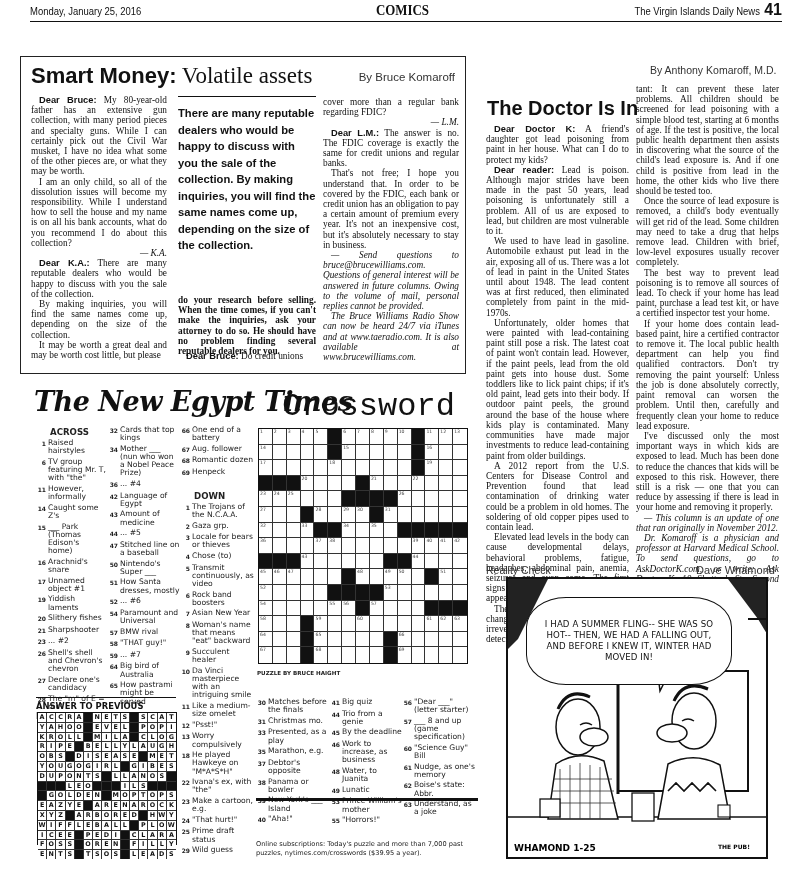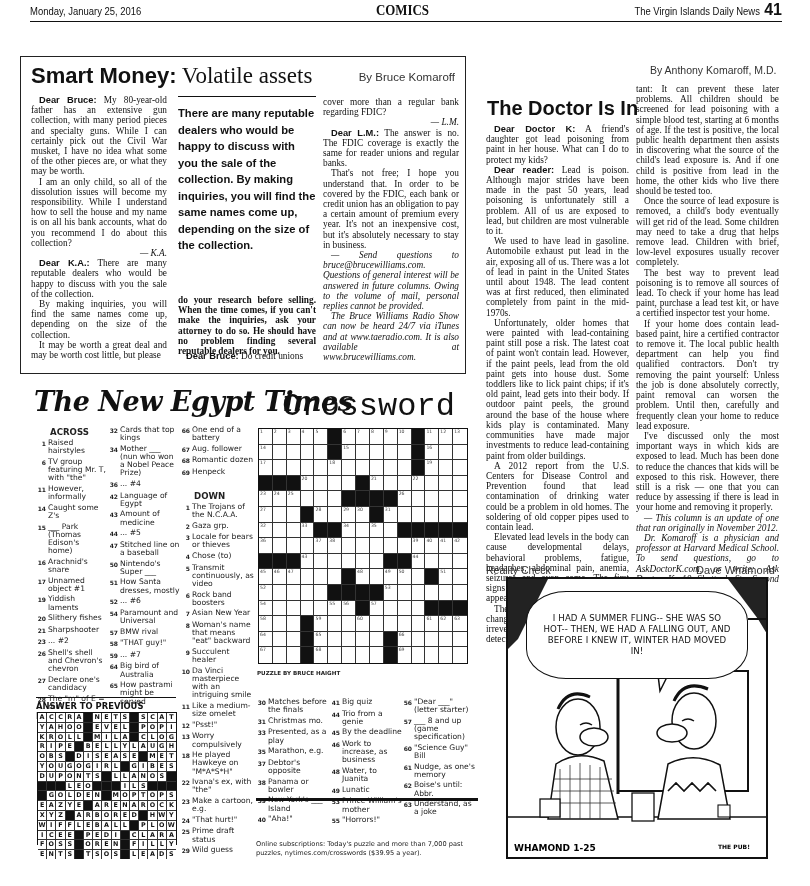--- a/index.html
+++ b/index.html
@@ -33,21 +33,21 @@
   
   #doc .title { position: absolute; left: 487px; top: 57px; font-family: "Liberation Sans", sans-serif; font-weight: bold; font-size: 20px; white-space: nowrap; margin-top: 40px; }
   #doc .byline { position: absolute; left: 650px; top: 64px; font-family: "Liberation Sans", sans-serif; font-size: 10.5px; color: #333; white-space: nowrap; }
   #doc .c1 { left: 486px; top: 84px; width: 143px; margin-top: 40px; }
   #doc .c2 { left: 636px; top: 84px; width: 143px; }
 
   
   #rc-label { left: 486px; top: 564px; font-family: "Liberation Sans", sans-serif; font-size: 10.5px; color: #333; }
   #rc-author { left: 696px; top: 564px; font-family: "Liberation Sans", sans-serif; font-size: 11px; color: #333; }
   #comic { left: 506px; top: 577px; width: 262px; height: 282px; border: 2px solid #111; background: #fff; overflow: hidden; }
-  #comic .bubble { position: absolute; left: 18px; top: 12px; width: 222px; height: 88px; border: 1.6px solid #111; border-radius: 40px / 30px; background: #fff; display: flex; align-items: center; justify-content: center; text-align: center; font-family: "DejaVu Sans", sans-serif; font-size: 8.6px; line-height: 11px; padding: 8px 14px; letter-spacing: 0.1px; }
+  #comic .bubble { position: absolute; left: 18px; top: 18px; width: 206px; height: 88px; border: 1.6px solid #111; border-radius: 40px / 30px; background: #fff; display: flex; align-items: center; justify-content: center; text-align: center; font-family: "DejaVu Sans", sans-serif; font-size: 8.6px; line-height: 11px; padding: 8px 14px; letter-spacing: 0.1px; }
 
   
   #nyt-logo { left: 34px; top: 386px; font-family: "DejaVu Serif", serif; font-weight: bold; font-size: 27px; letter-spacing: -0.5px; font-style: italic; }
   #nyt-cw { left: 282px; top: 388px; font-family: Liberation Mono, monospace; font-size: 32px; }
   .clues { position: absolute; font-family: "DejaVu Sans", sans-serif; font-size: 7.6px; line-height: 8.2px; color: #222; }
   .clues .hd { font-family: "DejaVu Sans", sans-serif; font-weight: bold; font-size: 8.6px; margin: 2px 0 3px 0; padding-left: 14px; }
   .clue { display: flex; margin-bottom: 2.4px; }
   .clue .n { width: 12px; flex: 0 0 12px; text-align: right; padding-right: 2px; font-weight: bold; font-size: 6px; padding-top: 1px; }
   .clue .t { flex: 1; }
   #cl-a1 { left: 36px; top: 426px; width: 70px; }
@@ -98,21 +98,21 @@
   <div class="pull">There are many reputable dealers who would be happy to discuss with you the sale of the collection. By making inquiries, you will find the same names come up, depending on the size of the collection.</div>
   <div class="col c2">
       <p style="text-indent:0">do your research before selling. When the time comes, if you can't make the inquiries, ask your attorney to do so. He should have no problem finding several reputable dealers for you.</p>
     </div>
   <div class="col c2b">
       <p><b>Dear Bruce:</b><span> Do credit unions</span></p>
     </div>
   <div class="col c3">
     <p style="text-indent:0">cover more than a regular bank regarding FDIC?</p>
     <p class="right">— L.M.</p>
-    <p><b>Dear L.M.:</b><span> The answer is no. The FDIC coverage is exactly the same for reader unions and regular banks.</span></p>
+    <p><b>Dear L.M.:</b><span> The answer is no. The FDIC coverage is exactly the same for credit unions and regular banks.</span></p>
     <p>That's not free; I hope you understand that. In order to be covered by the FDIC, each bank or credit union has an obligation to pay a certain amount of premium every year. It's not an inexpensive cost, but it's absolutely necessary to stay in business.</p>
     <p style="font-style:italic">— Send questions to bruce@brucewilliams.com. Questions of general interest will be answered in future columns. Owing to the volume of mail, personal replies cannot be provided.</p>
     <p style="font-style:italic">The Bruce Williams Radio Show can now be heard 24/7 via iTunes and at www.taeradio.com. It is also available at www.brucewilliams.com.</p>
   </div>
 </div>
 
 <div id="doc">
   <div class="title">The Doctor Is In</div>
   <div class="byline">By Anthony Komaroff, M.D.</div>
   <div class="col c1" id="doc-c1">
@@ -492,21 +492,21 @@
     <div class="clue">
       <span class="n">60</span>
       <span class="t">"Science Guy" Bill</span>
     </div>
     <div class="clue">
       <span class="n">61</span>
       <span class="t">Nudge, as one's memory</span>
     </div>
     <div class="clue">
       <span class="n">62</span>
-      <span class="t">Boise's until: Abbr.</span>
+      <span class="t">Boise's state: Abbr.</span>
     </div>
     <div class="clue">
       <span class="n">63</span>
       <span class="t">Understand, as a joke</span>
     </div>
   </div>
 
 <div id="grid" class="abs">
     <div class="cell">
       <span class="num">1</span>

